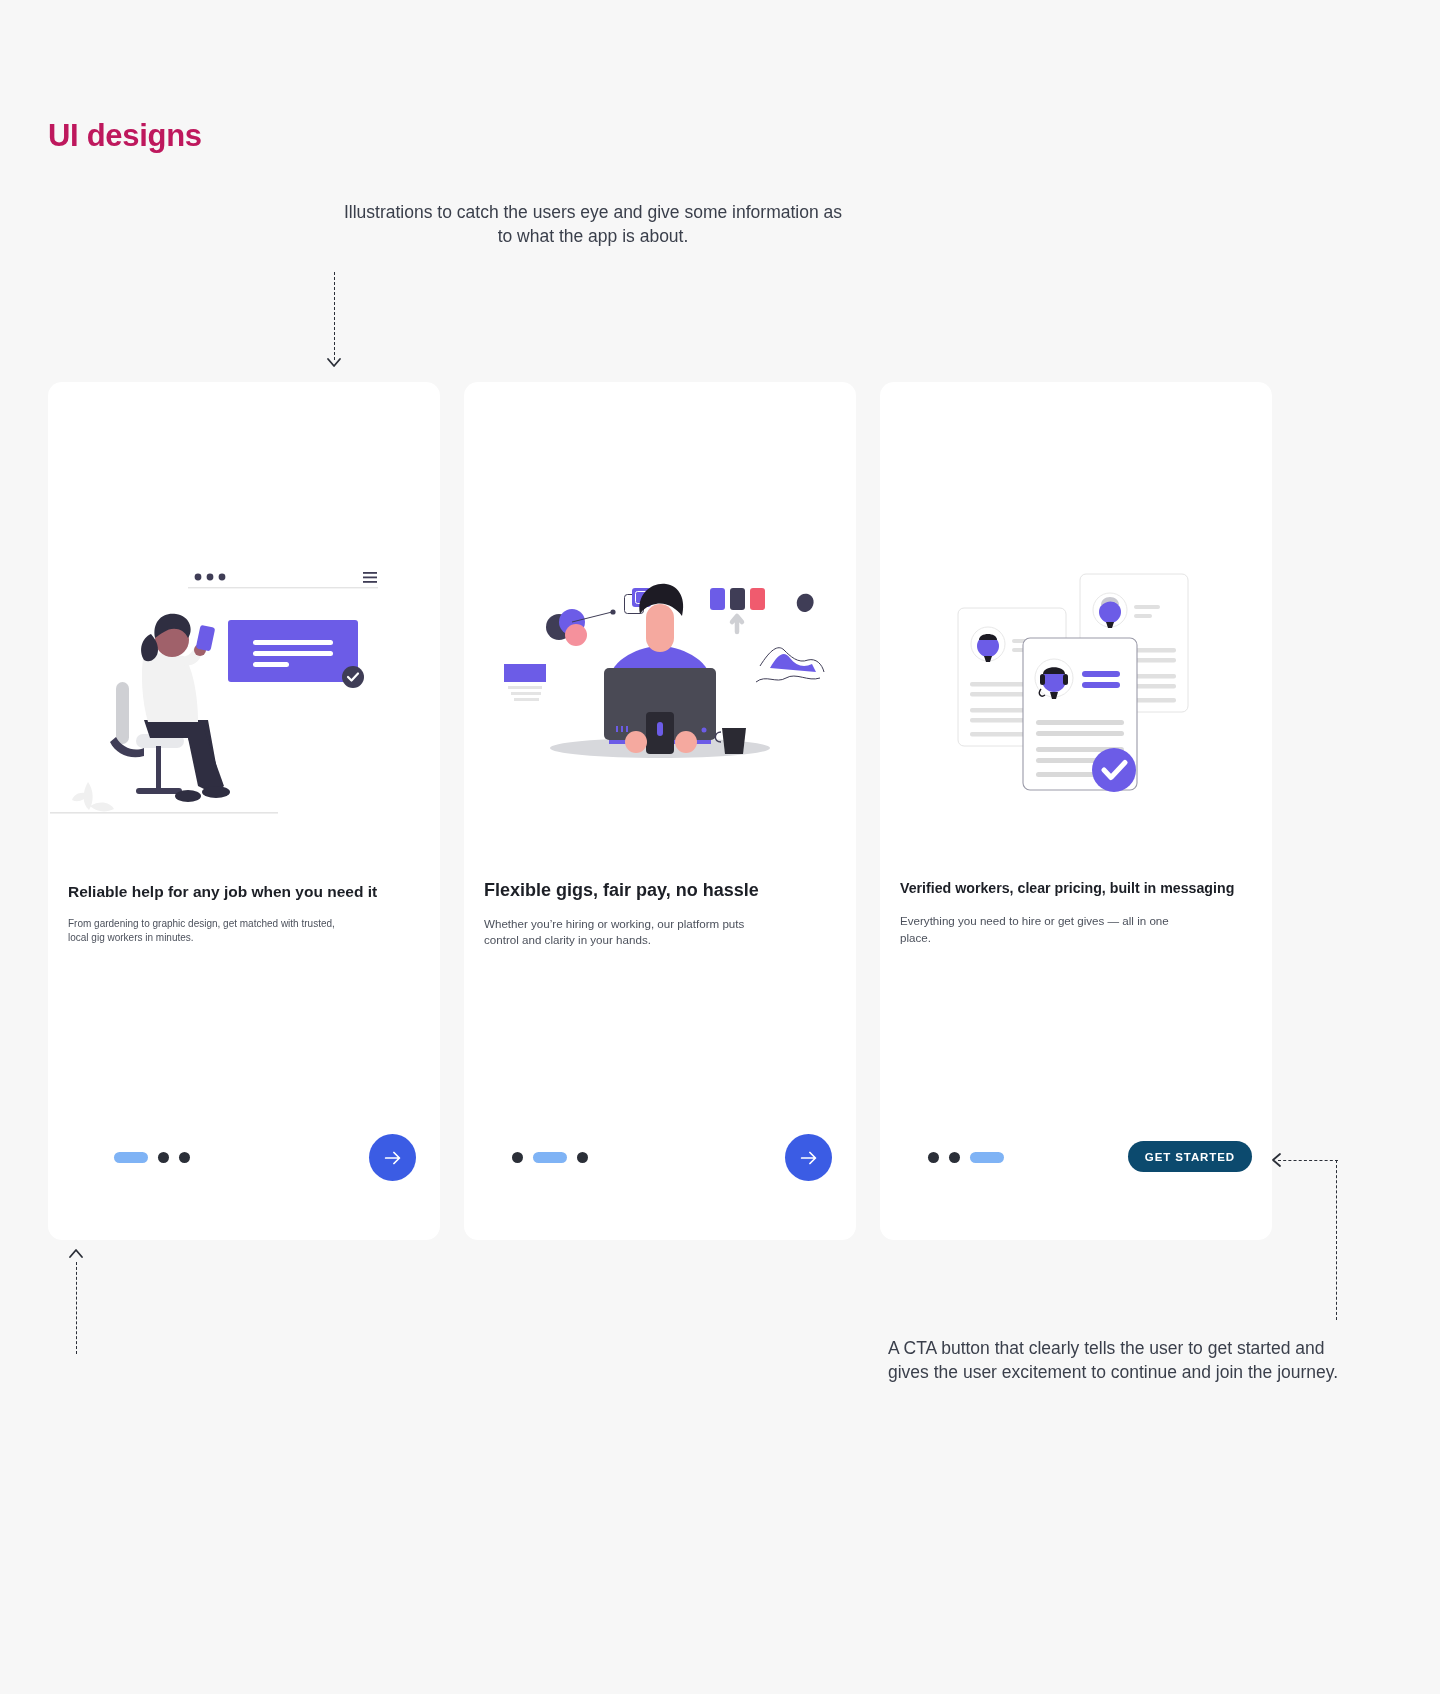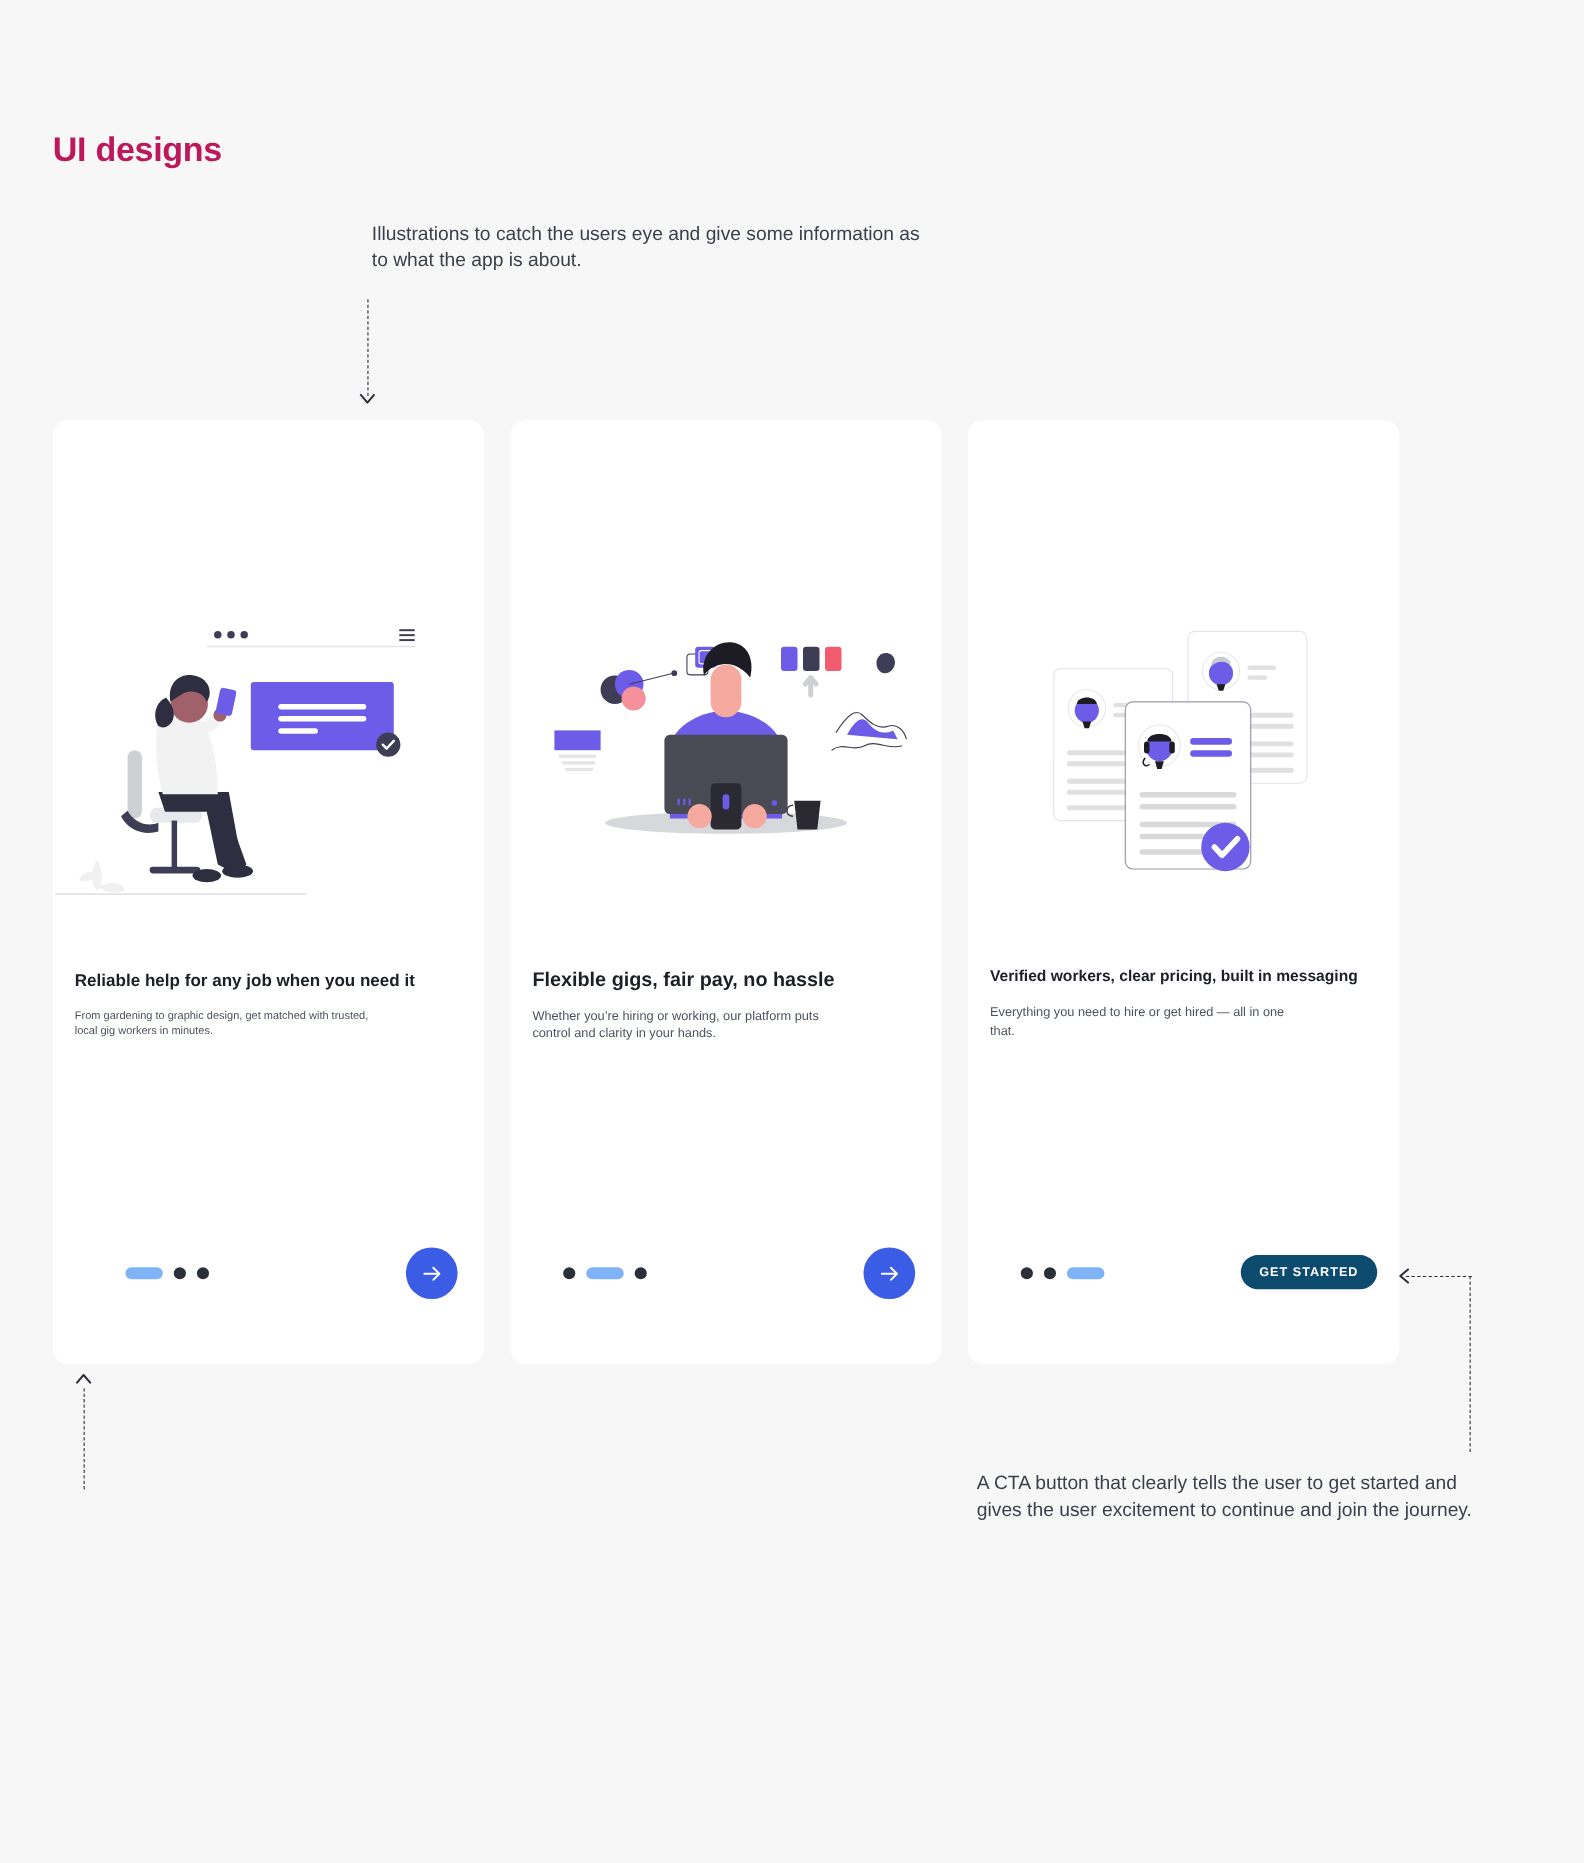--- a/index.html
+++ b/index.html
@@ -22,21 +22,21 @@
     color: #be185d;
   }
 
   
   .annotation {
     position: absolute;
     color: #3a3f4b;
     font-size: 17.5px;
     line-height: 24px;
   }
-  .anno-top { left: 338px; top: 200px; width: 510px; }
+  .anno-top { left: 338px; top: 200px; width: 510px; text-align: center; }
   .anno-bottom-left { left: 76px; top: 1375px; width: 510px; }
   .anno-bottom-right { left: 888px; top: 1336px; width: 465px; }
 
   
   .dash-v {
     position: absolute;
     border-left: 1.6px dashed #2b2f38;
   }
   .dash-h {
     position: absolute;
@@ -362,21 +362,21 @@
         <rect x="156" y="365" width="88" height="5" rx="2.5" fill="#d9d9d9"></rect>
         <rect x="156" y="376" width="88" height="5" rx="2.5" fill="#d9d9d9"></rect>
         <rect x="156" y="390" width="88" height="5" rx="2.5" fill="#d9d9d9"></rect>
 
         <circle cx="234" cy="388" r="22" fill="#6c5ce7"></circle>
         <path d="M224 388 L231 395.5 L245 380.5" fill="none" stroke="#ffffff" stroke-width="5" stroke-linecap="round" stroke-linejoin="round"></path>
       </svg>
 
       <div class="card-text c3-text">
         <div class="card-title c3-title">Verified workers, clear pricing, built in messaging</div>
-        <div class="card-body c3-body">Everything you need to hire or get hired — all in one that.</div>
+        <div class="card-body c3-body">Everything you need to hire or get gives — all in one place.</div>
       </div>
 
       <div class="card-footer">
         <div class="dots">
           <span class="dot"></span>
           <span class="dot"></span>
           <span class="dot active"></span>
         </div>
         <button class="cta-btn">GET STARTED</button>
       </div>

